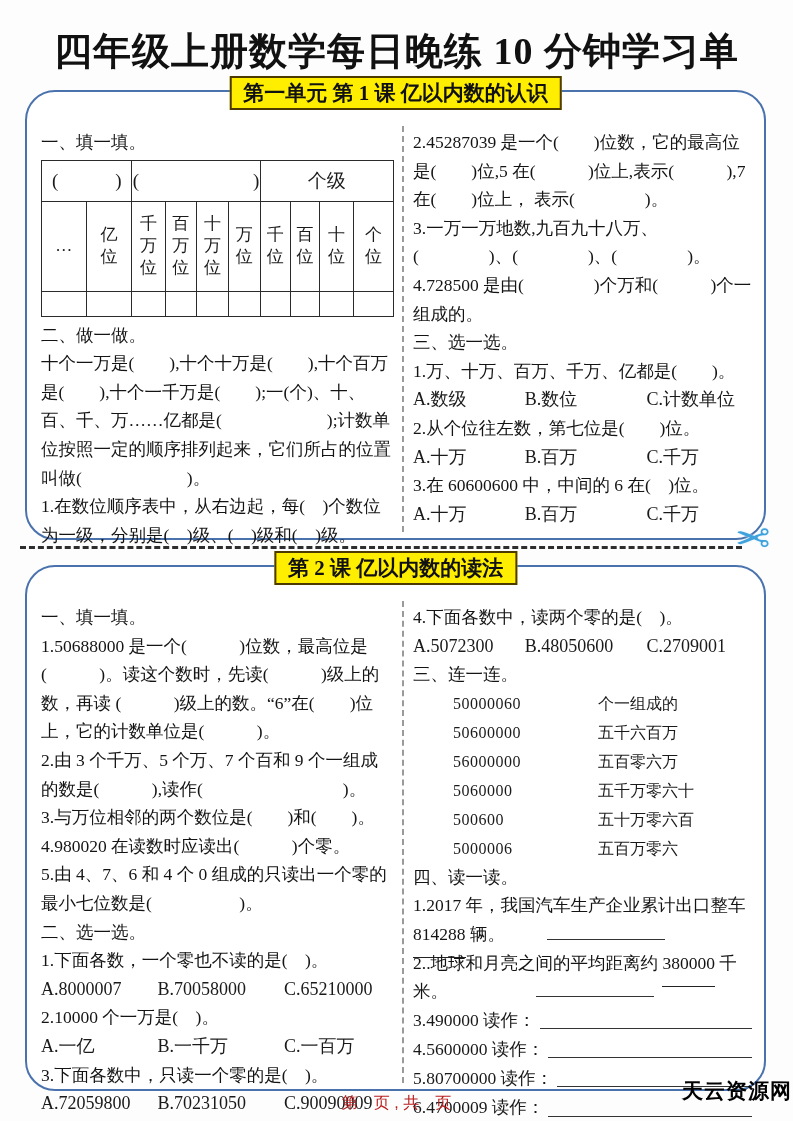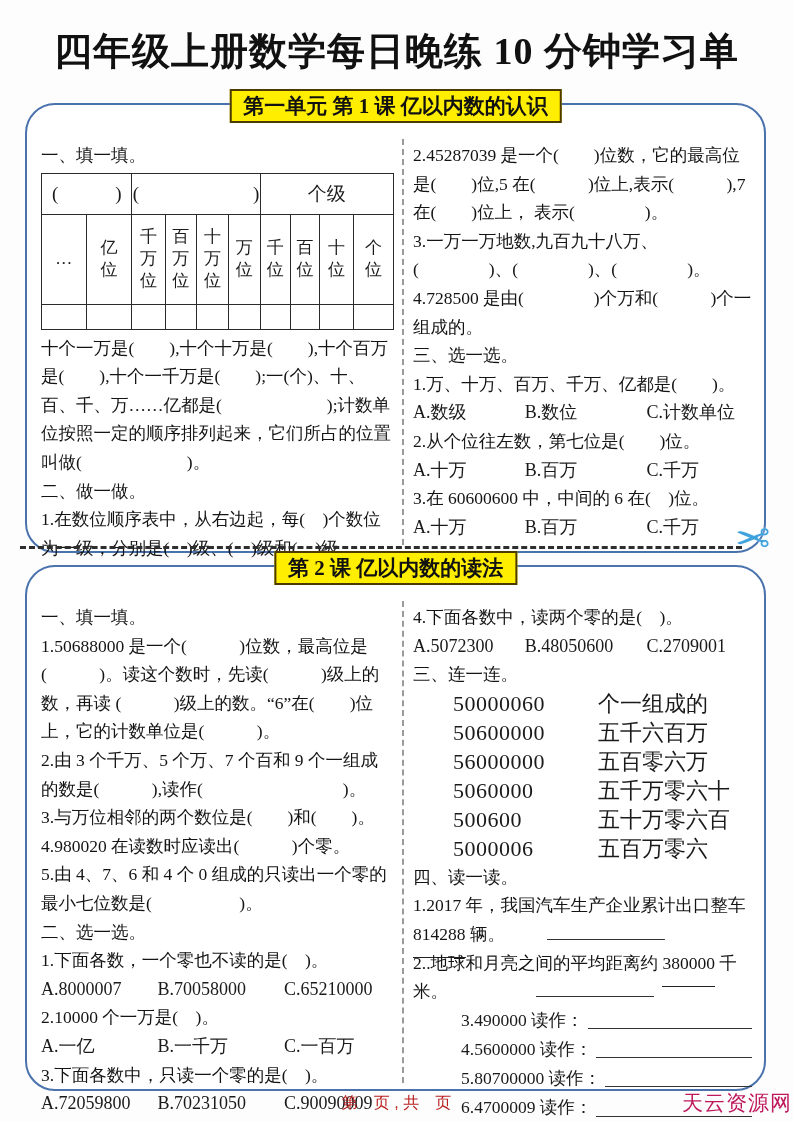--- a/index.html
+++ b/index.html
@@ -16,21 +16,21 @@
     position: absolute; top: 26px; left: 0; width: 100%;
     text-align: center;
     font-size: 38px; font-weight: bold; letter-spacing: 1px;
     color: #111;
   }
   .section-box {
     position: absolute; left: 25px; width: 741px;
     border: 2.5px solid #4a72ad; border-radius: 30px;
     background: #fff;
   }
-  #box1 { top: 103px; height: 450px; font-family: Liberation Serif, serif; }
+  #box1 { top: 90px; height: 450px; font-family: Liberation Serif, serif; }
   #box2 { top: 565px; height: 526px; }
   .section-label {
     position: absolute; top: -16px; left: 50%; transform: translateX(-50%);
     background: #ffee00; border: 2px solid #4d3a00;
     padding: 1px 12px; white-space: nowrap;
     font-size: 21px; font-weight: bold; color: #111;
     z-index: 3;
   }
   .box-inner {
     display: flex; height: 100%;
@@ -60,51 +60,50 @@
   tr.pv-top td { height: 41px; font-size: 19px; }
   tr.pv-digits td { height: 90px; vertical-align: middle; }
   tr.pv-empty td { height: 25px; }
   .vtext { width: 1.15em; margin: 0 auto; word-break: break-all; line-height: 1.28; font-size: 17px; }
 
   .options { display: flex; width: 97%; font-size: 18px; line-height: 28.6px; }
   .options span:nth-child(1) { width: 34%; }
   .options span:nth-child(2) { width: 37%; }
   .options span:nth-child(3) { width: 29%; }
 
-  .match-row { display: flex; font-size: 22px; line-height: 29px; align-items: flex-end; }
+  .match-row { display: flex; font-size: 16px; line-height: 29px; align-items: flex-end; }
   .match-row .num { width: 185px; padding-left: 40px; flex: none; letter-spacing: 0.5px; }
   .match-row .reading { flex: 1; }
 
   .uline { border-bottom: 1.7px solid #222; padding-bottom: 13px; }
   .ansline { display: inline-block; border-bottom: 1.7px solid #333; height: 0.95em; }
-  .readas-row { display: flex; align-items: flex-end; font-size: 17.5px; line-height: 29.2px; margin-left: 48px; }
+  .readas-row { display: flex; align-items: flex-end; font-size: 17.5px; line-height: 29.2px; }
   .readas-row .flexline { flex: 1; border-bottom: 1.7px solid #333; margin-bottom: 6px; margin-left: 4px; }
 
   .cut-line {
     position: absolute; top: 546px; left: 20px; width: 722px;
     border-top: 3px dashed #2e2e2e;
   }
   .scissors {
     position: absolute; top: 518px; left: 735px;
     font-size: 42px; color: #3fa2dc;
     transform: scaleX(-1);
     z-index: 4; line-height: 1;
     text-shadow: 0 0 2px #cfeafc;
   }
   .footer {
     position: absolute; bottom: 7px; left: 0; width: 100%;
     text-align: center; font-size: 16px; color: #b91c1c;
     font-family: "Liberation Sans", sans-serif;
   }
   .watermark {
     position: absolute; top: 1077px; right: 1px;
-    font-size: 21px; font-weight: normal; color: #be185d;
+    font-size: 21px; font-weight: bold; color: #000000;
     font-family: "Liberation Sans", sans-serif;
     letter-spacing: 1px;
-    margin-top: 12px;
   }
 </style>
 </head>
 <body>
 
 <div class="page-title">四年级上册数学每日晚练 10 分钟学习单</div>
 
 <div class="section-box" id="box1">
   <div class="section-label">第一单元 第 1 课 亿以内数的认识</div>
   <div class="box-inner">
@@ -171,22 +170,22 @@
               <td></td>
               <td></td>
               <td></td>
               <td></td>
               <td></td>
               <td></td>
         </tr>
       </tbody>
         </table>
 
+      <p class="line sec-head">二、做一做。</p>
       <p class="line">十个一万是(　　),十个十万是(　　),十个百万 是(　　),十个一千万是(　　);一(个)、十、百、千、万……亿都是(　　　　　　);计数单位按照一定的顺序排列起来，它们所占的位置叫做(　　　　　　)。</p>
-      <p class="line sec-head">二、做一做。</p>
       <p class="line">1.在数位顺序表中，从右边起，每(　)个数位为一级，分别是(　)级、(　)级和(　)级。</p>
     </div>
 
     <div class="col-right">
       <p class="line">2.45287039 是一个(　　)位数，它的最高位是(　　)位,5 在(　　　)位上,表示(　　　),7 在(　　)位上， 表示(　　　　)。</p>
       <p class="line">3.一万一万地数,九百九十八万、(　　　　)、(　　　　)、(　　　　)。</p>
       <p class="line">4.728500 是由(　　　　)个万和(　　　)个一组成的。</p>
       <p class="line sec-head">三、选一选。</p>
       <p class="line">1.万、十万、百万、千万、亿都是(　　)。</p>
       <div class="options">

